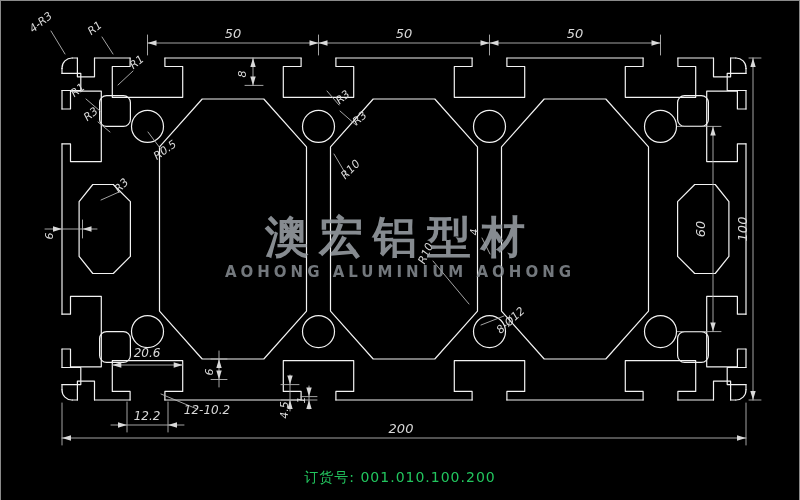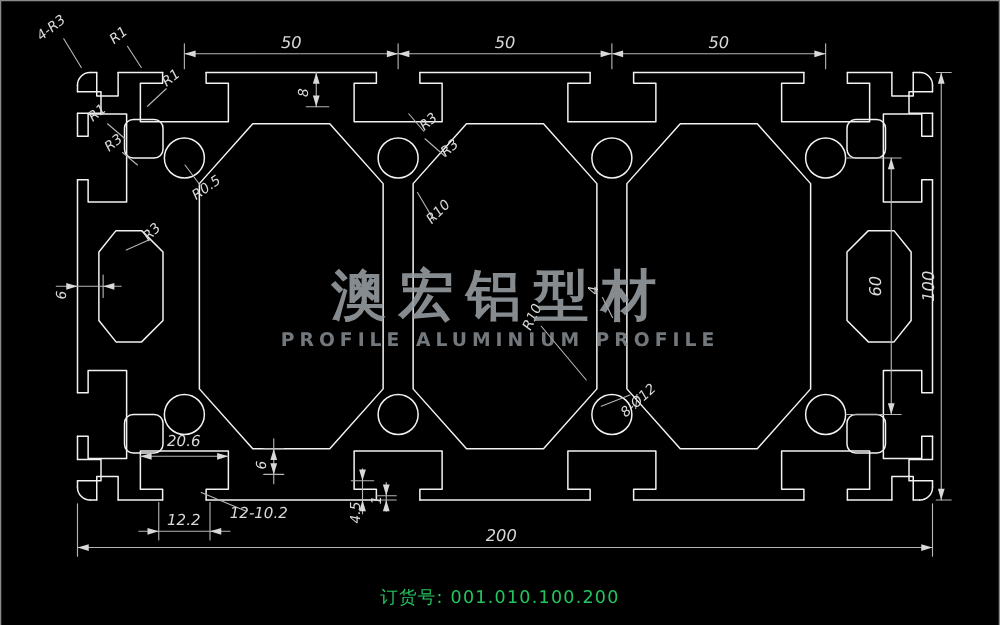--- a/index.html
+++ b/index.html
@@ -190,21 +190,21 @@
         <text transform="translate(344,99) rotate(-40)" text-anchor="middle" font-size="11">R3</text>
         <text transform="translate(361,120) rotate(-40)" text-anchor="middle" font-size="11">R3</text>
         <text transform="translate(352,171) rotate(-45)" text-anchor="middle" font-size="11">R10</text>
         <text transform="translate(428,254) rotate(-65)" text-anchor="middle" font-size="11">R10</text>
         <text transform="translate(512,322) rotate(-42)" text-anchor="middle" font-size="11">8-Ø12</text>
       </g>
   </svg>
 
   <div class="watermark">
     <div class="wm-cn">澳宏铝型材</div>
-    <div class="wm-en">PROFILE ALUMINIUM PROFILE</div>
+    <div class="wm-en">AOHONG ALUMINIUM AOHONG</div>
   </div>
 
   <div class="order">
     <span>订货号:</span>
     <span> 001.010.100.200</span>
   </div>
 
 </div>
 
 </body></html>

